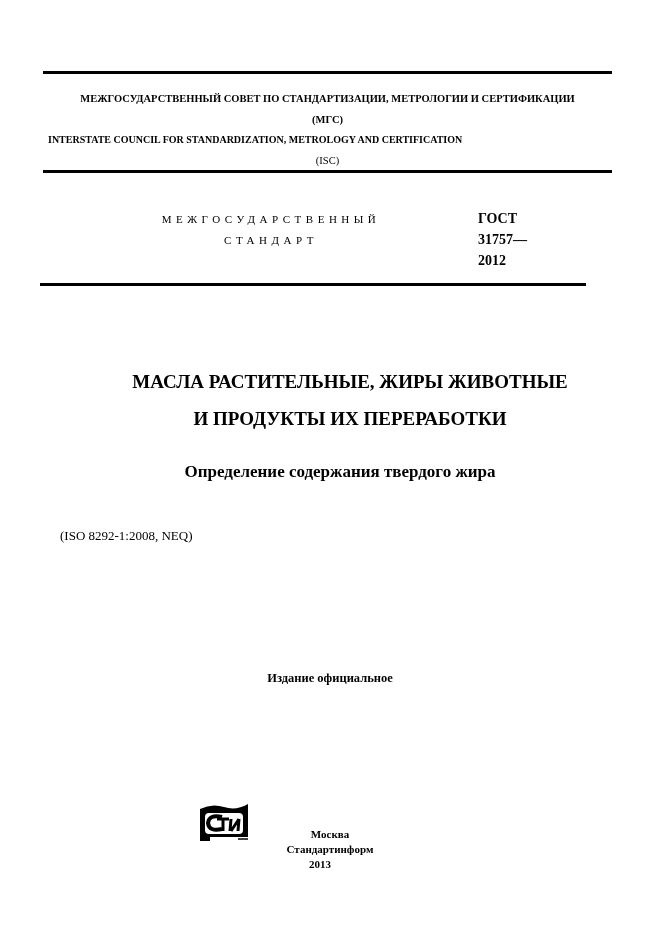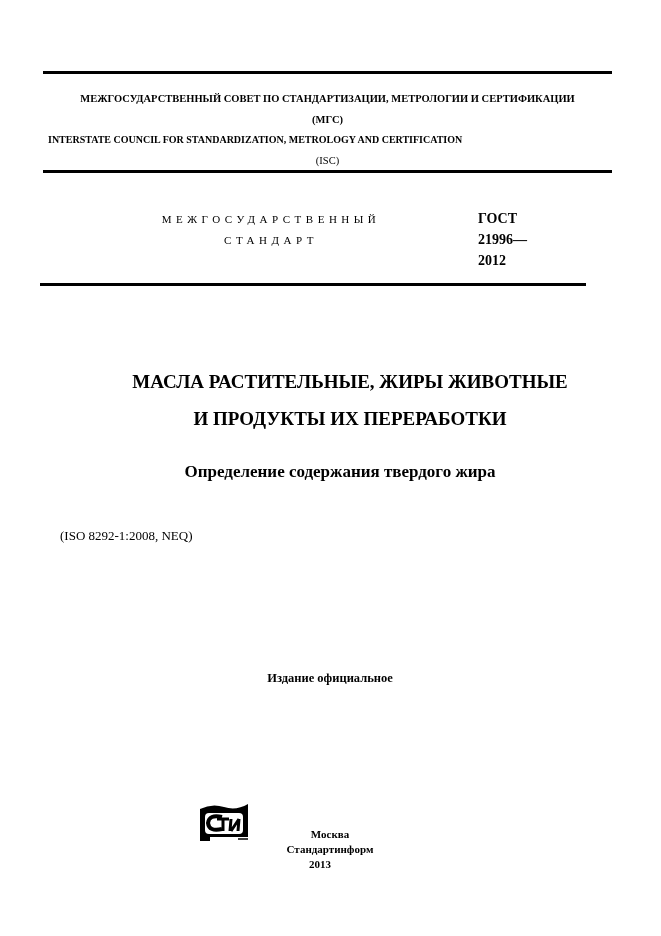--- a/index.html
+++ b/index.html
@@ -34,21 +34,21 @@
 
 <div class="rule" style="left:43px; top:170px; width:569px; height:3px;"></div>
 
 <div class="abs std-type">
   <div>МЕЖГОСУДАРСТВЕННЫЙ</div>
   <div>СТАНДАРТ</div>
 </div>
 
 <div class="abs gost">
   <div>ГОСТ</div>
-  <div>21996—</div>
+  <div>31757—</div>
   <div>2012</div>
 </div>
 
 <div class="rule" style="left:40px; top:283px; width:546px; height:3px;"></div>
 
 <div class="abs title">
   <div>МАСЛА РАСТИТЕЛЬНЫЕ, ЖИРЫ ЖИВОТНЫЕ</div>
   <div>И ПРОДУКТЫ ИХ ПЕРЕРАБОТКИ</div>
 </div>
 

